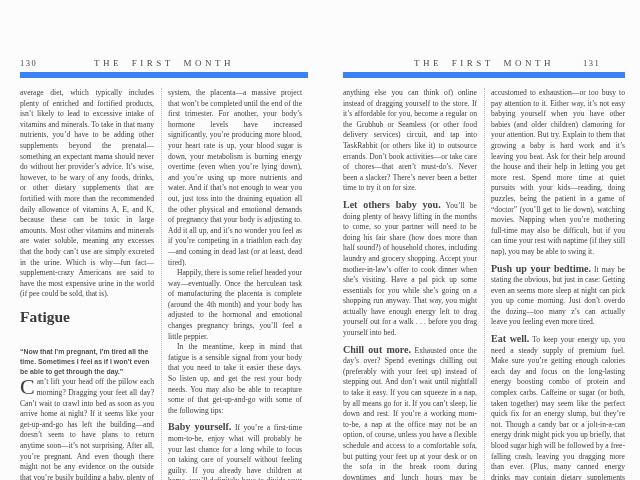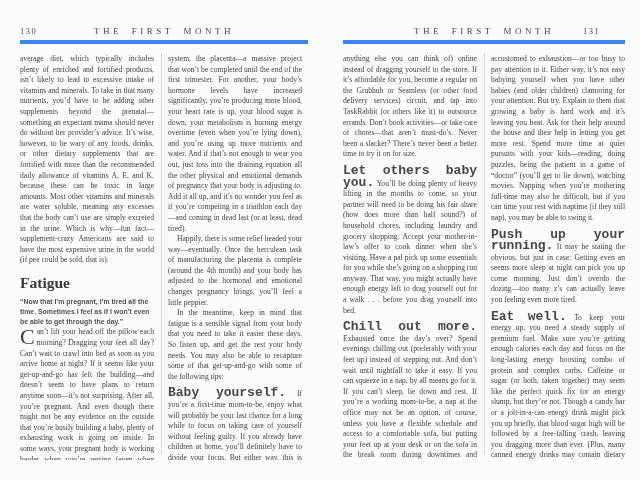--- a/index.html
+++ b/index.html
@@ -15,37 +15,38 @@
     padding: 26px 0 0 20px;
     box-sizing: border-box;
   }
   .page { flex: none; }
   .page.left  { width: 288px; margin-right: 35px; }
   .page.right { width: 282px; }
 
   .page-header {
     display: flex;
     align-items: baseline;
-    border-bottom: 4px solid #3b82f6;
+    border-bottom: 6px solid #3b82f6;
     padding-bottom: 4px;
   }
   .pageno {
     width: 42px;
     font-size: 8.5px;
     letter-spacing: 1.5px;
     color: #4a4a4a;
   }
   .page.right .pageno { }
   .running-head {
     flex: 1;
     text-align: center;
     font-size: 9px;
     letter-spacing: 3.5px;
     word-spacing: 4px;
     color: #4a4a4a;
+    margin-top: 32px;
   }
 
   .cols {
     display: flex;
     margin-top: 10px;
     height: 406px;
   }
   .col {
     width: 134px;
     height: 406px;
@@ -59,31 +60,31 @@
     width: 0;
     border-left: 1px dotted #bdbdbd;
     margin: 0 6px 0 7px;
     height: 400px;
   }
 
   .col p { margin: 0; }
   .col p.indent { text-indent: 9px; }
   .col p.tip { margin-top: 6px; }
   .tip-lead {
-    font-family: Liberation Mono, monospace;
+    font-family: Liberation Serif, serif;
     font-weight: bold;
-    font-size: 13px;
+    font-size: 10px;
     color: #464646;
   }
   .section-heading {
     font-family: "Liberation Serif", serif;
     font-weight: bold;
     font-size: 15.5px;
     color: #3a3a3a;
-    margin: 9px 0 6px 0;
+    margin: 9px 0 22px 0;
     text-align: left;
     line-height: 16px;
   }
   .quote {
     font-family: "Liberation Sans", sans-serif;
     font-weight: bold;
     font-size: 6.9px;
     line-height: 10.2px;
     color: #4f4f4f;
     margin-bottom: 7px;
@@ -135,20 +136,20 @@
     <div class="cols">
       <div class="col">
         <p>anything else you can think of) online instead of dragging yourself to the store. If it’s affordable for you, become a regular on the Grubhub or Seamless (or other food delivery services) circuit, and tap into TaskRabbit (or others like it) to outsource errands. Don’t book activities—or take care of chores—that aren’t must-do’s. Never been a slacker? There’s never been a better time to try it on for size.</p>
         <p class="tip"><b class="tip-lead">Let others baby you.</b> <span>You’ll be doing plenty of heavy lifting in the months to come, so your partner will need to be doing his fair share (how does more than half sound?) of household chores, including laundry and grocery shopping. Accept your mother-in-law’s offer to cook dinner when she’s visiting. Have a pal pick up some essentials for you while she’s going on a shopping run anyway. That way, you might actually have enough energy left to drag yourself out for a walk . . . before you drag yourself into bed.</span></p>
         <p class="tip"><b class="tip-lead">Chill out more.</b> <span>Exhausted once the day’s over? Spend evenings chilling out (preferably with your feet up) instead of stepping out. And don’t wait until nightfall to take it easy. If you can squeeze in a nap, by all means go for it. If you can’t sleep, lie down and rest. If you’re a working mom-to-be, a nap at the office may not be an option, of course, unless you have a flexible schedule and access to a comfortable sofa, but putting your feet up at your desk or on the sofa in the break room during downtimes and lunch hours may be possible. (If you choose to rest at lunch hour, make sure you make time to eat, too.)</span></p>
 
       </div>
       <div class="divider"></div>
       <div class="col">
         <p>accustomed to exhaustion—or too busy to pay attention to it. Either way, it’s not easy babying yourself when you have other babies (and older children) clamoring for your attention. But try. Explain to them that growing a baby is hard work and it’s leaving you beat. Ask for their help around the house and their help in letting you get more rest. Spend more time at quiet pursuits with your kids—reading, doing puzzles, being the patient in a game of “doctor” (you’ll get to lie down), watching movies. Napping when you’re mothering full-time may also be difficult, but if you can time your rest with naptime (if they still nap), you may be able to swing it.</p>
-        <p class="tip"><b class="tip-lead">Push up your running.</b> <span>It may be stating the obvious, but just in case: Getting even an seems more sleep at night can pick you up come morning. Just don’t overdo the dozing—too many z’s can actually leave you feeling even more tired.</span></p>
+        <p class="tip"><b class="tip-lead">Push up your bedtime.</b> <span>It may be stating the obvious, but just in case: Getting even an seems more sleep at night can pick you up come morning. Just don’t overdo the dozing—too many z’s can actually leave you feeling even more tired.</span></p>
         <p class="tip"><b class="tip-lead">Eat well.</b> <span>To keep your energy up, you need a steady supply of premium fuel. Make sure you’re getting enough calories each day and focus on the long-lasting energy boosting combo of protein and complex carbs. Caffeine or sugar (or both, taken together) may seem like the perfect quick fix for an energy slump, but they’re not. Though a candy bar or a jolt-in-a-can energy drink might pick you up briefly, that blood sugar high will be followed by a free-falling crash, leaving you dragging more than ever. (Plus, many canned energy drinks may contain dietary supplements that aren’t safe for pregnancy use.)</span></p>
 
       </div>
     </div>
   </div>
 
 </div>
 
 </body></html>

